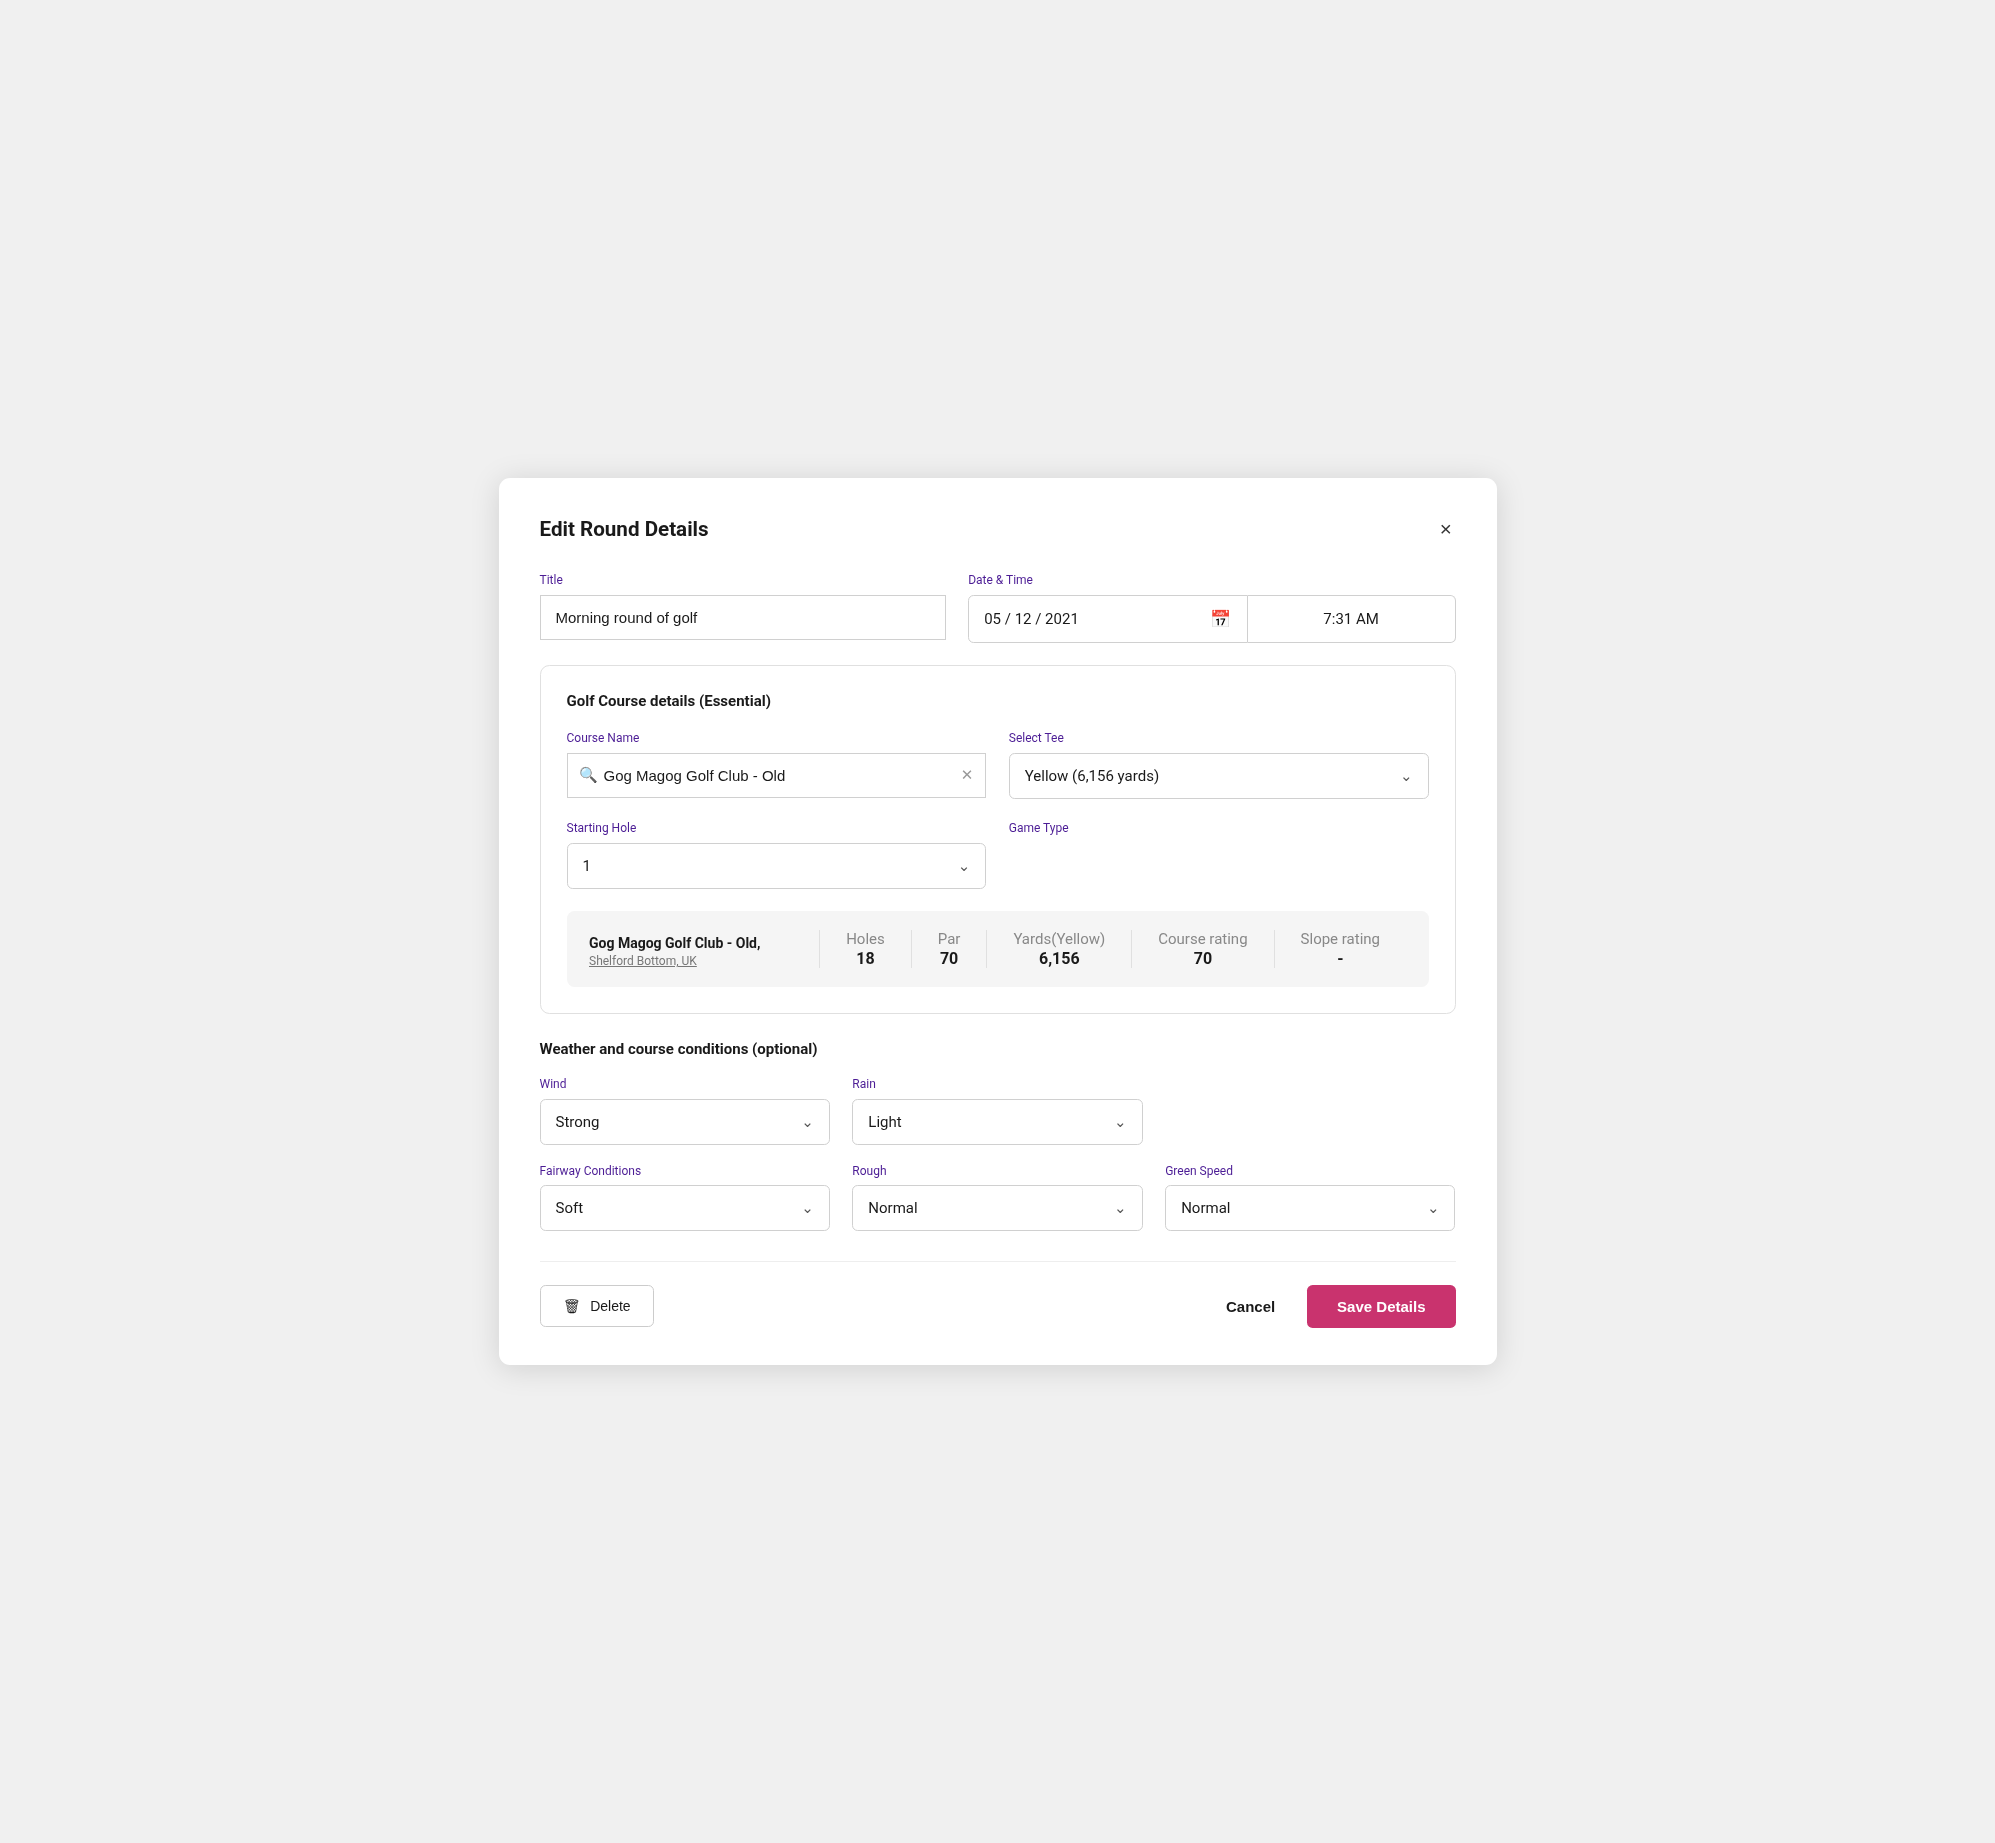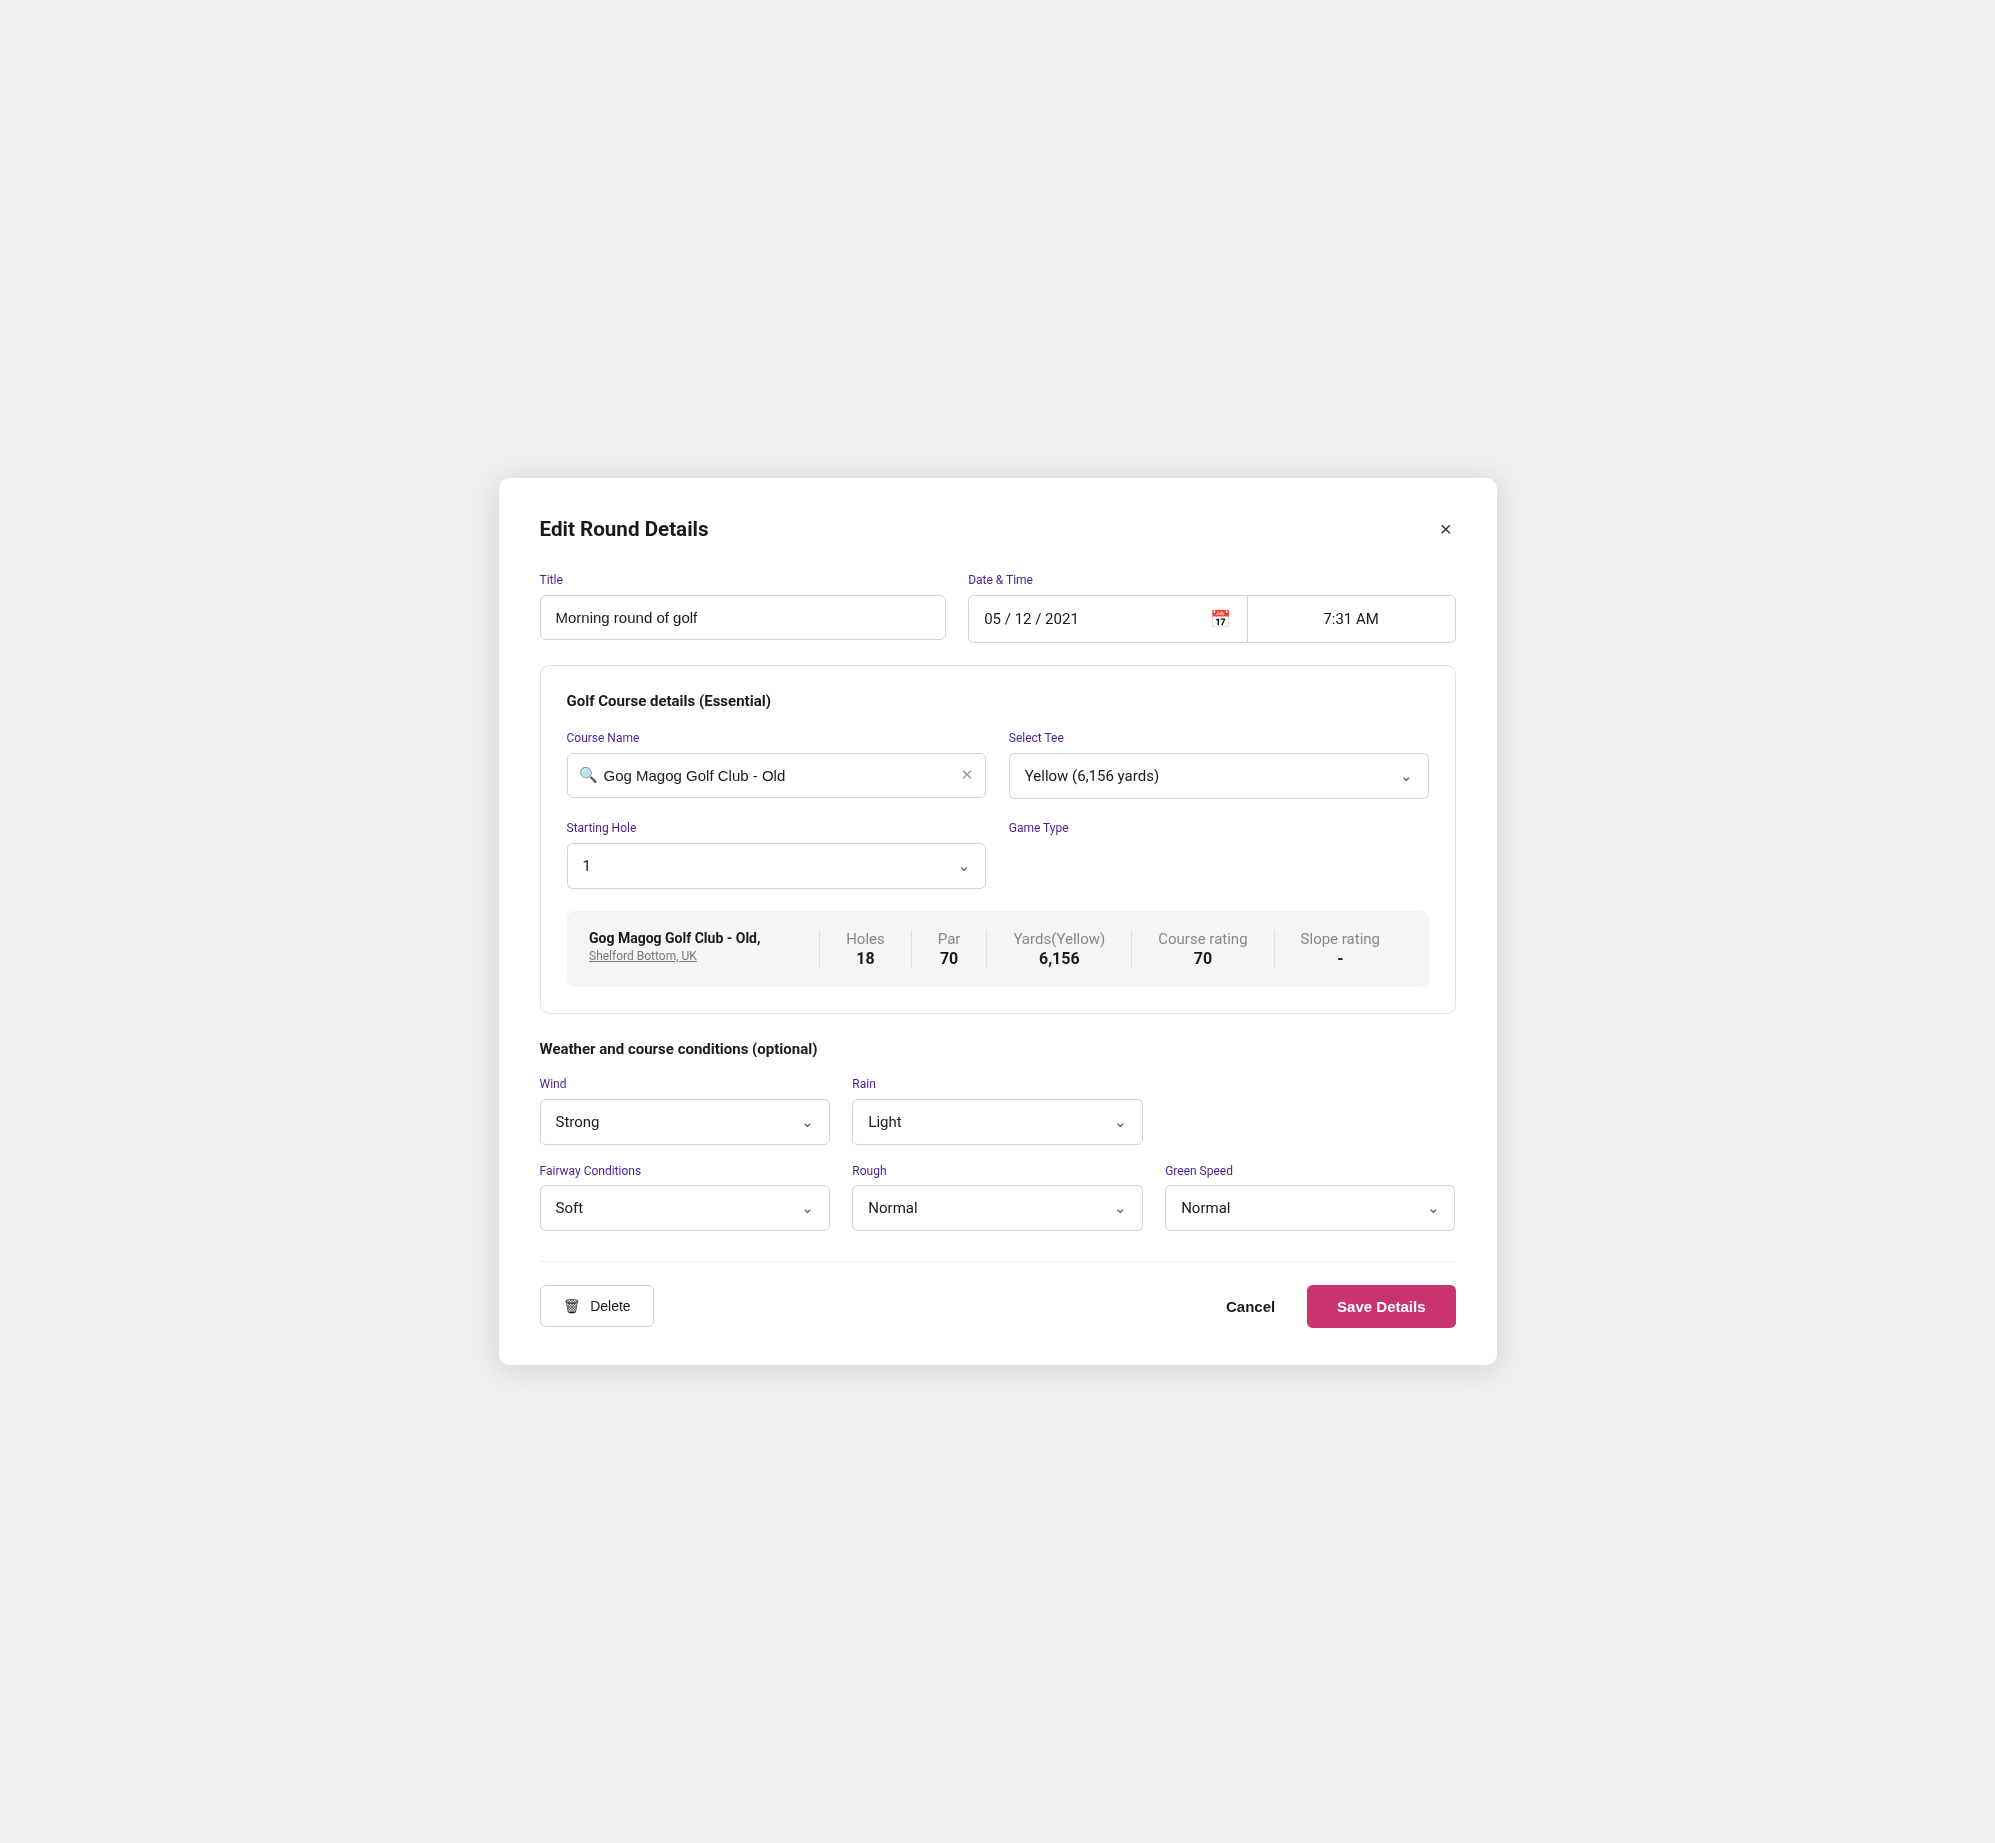--- a/index.html
+++ b/index.html
@@ -52,21 +52,21 @@
       gap: 7.5px;
     }
     .form-group.flex-1 { flex: 1; }
     label {
       font-size: 12px;
       color: #4c1d95;
       font-weight: 400;
     }
     input[type="text"], .input-field {
       border: 1.4px solid #d0d0d0;
-      border-radius: 6px;
+      border-radius: 0;
       padding: 13px 15px;
       font-size: 15px;
       color: #1a1a1a;
       outline: none;
       background: #fff;
       width: 100%;
     }
     .date-time-group {
       display: flex;
       gap: 0;
@@ -177,21 +177,21 @@
     .toggle-btn.inactive {
       background: #fff;
       color: #1a1a1a;
     }
     .course-info-box {
       background: #f5f5f5;
       border-radius: 7.5px;
       padding: 19px 22.5px;
       margin-bottom: 26px;
       display: flex;
-      align-items: flex-start;
+      align-items: flex-end;
       gap: 0;
     }
     .course-info-name {
       font-size: 14px;
       font-weight: 700;
       color: #1a1a1a;
     }
     .course-info-location {
       font-size: 12px;
       color: #777;

